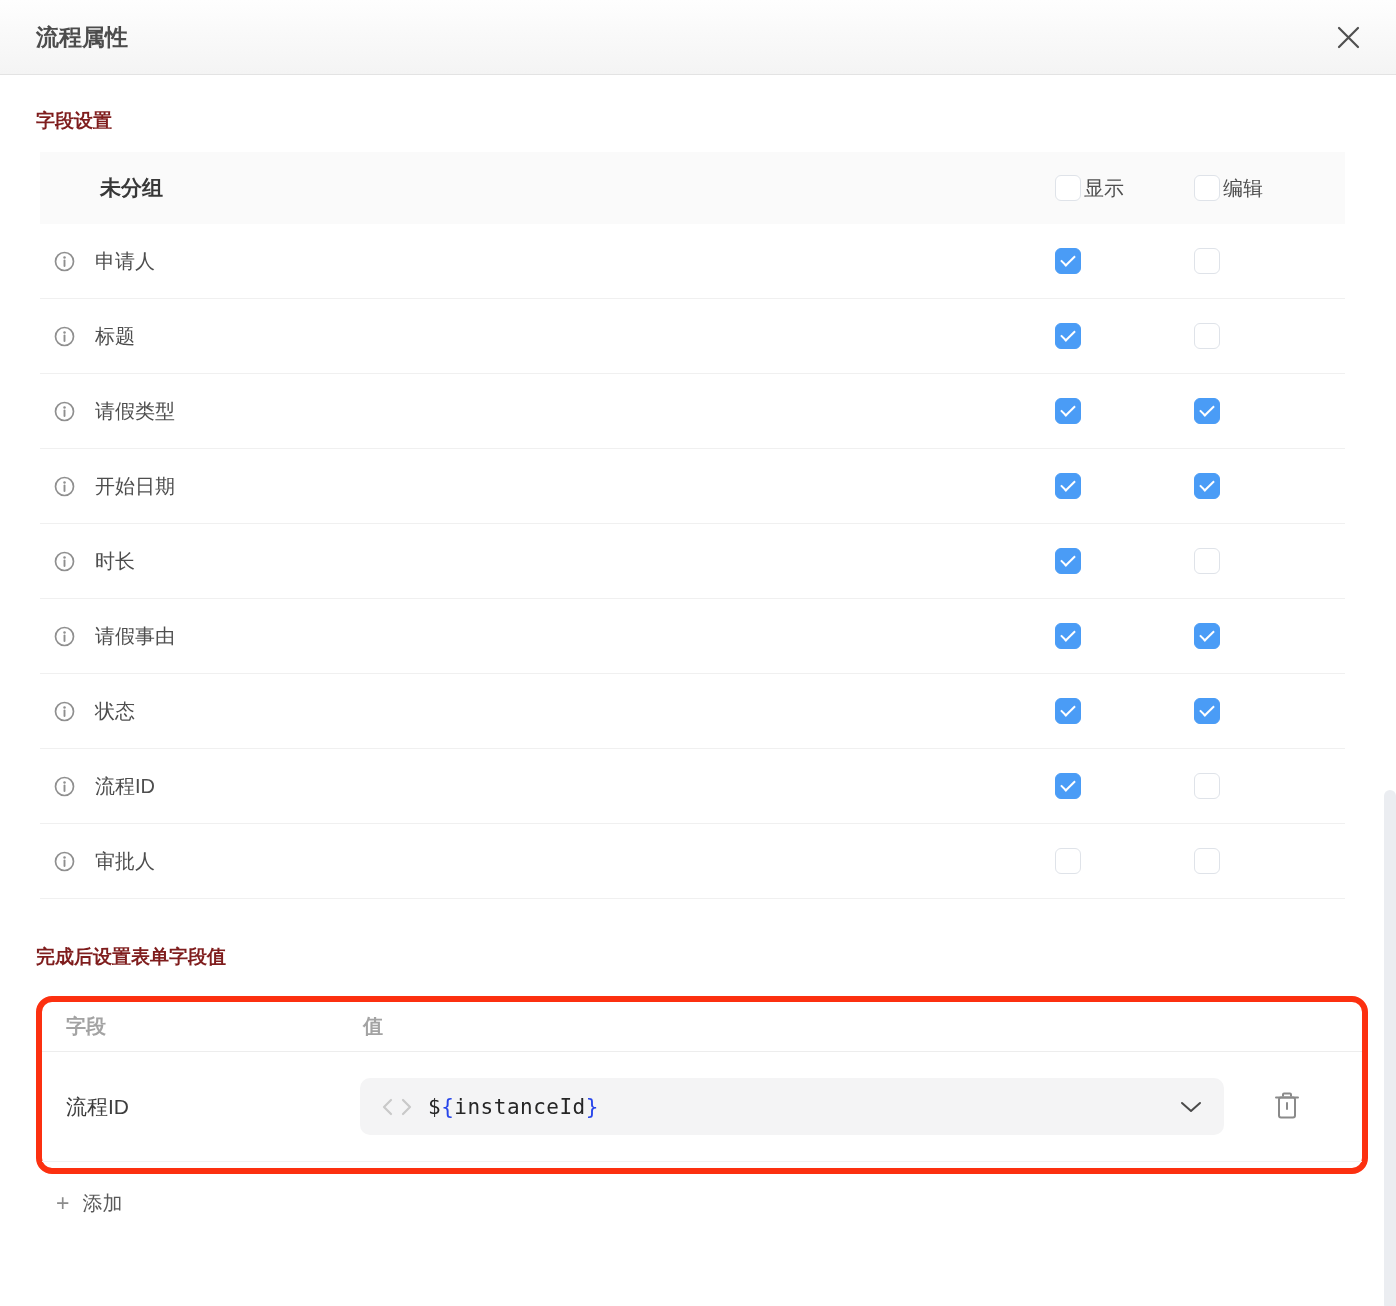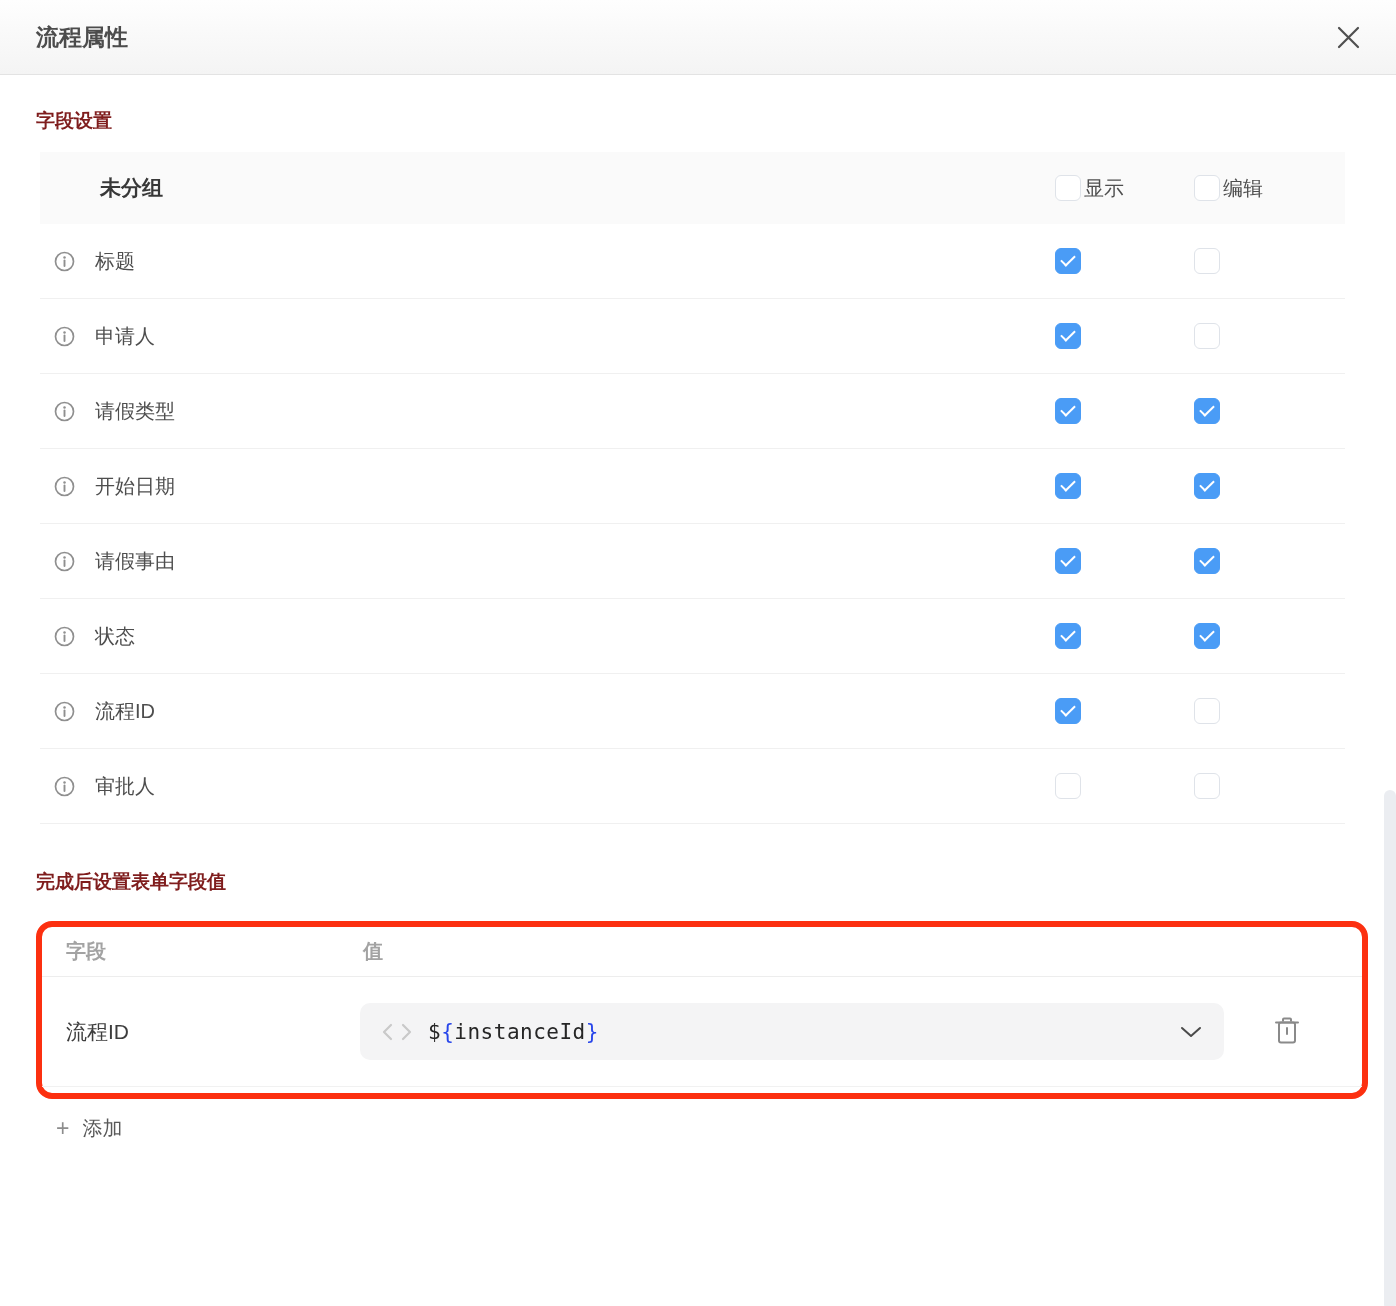--- a/index.html
+++ b/index.html
@@ -141,59 +141,71 @@
       </div>
       <div id="field-rows">
           <div class="t-row">
             <span class="info-icon">
               <svg width="21" height="21" viewBox="0 0 21 21">
                 <circle cx="10.5" cy="10.5" r="9" stroke="#8f8f8f" stroke-width="1.7" fill="none"></circle>
                 <circle cx="10.5" cy="6.4" r="1.25" fill="#8f8f8f"></circle>
                 <path d="M10.5 9.5 L10.5 15" stroke="#8f8f8f" stroke-width="1.9" stroke-linecap="round"></path>
               </svg>
             </span>
+            <span class="row-label">申请人</span>
+            <span class="cb cb-display checked"></span>
+            <span class="cb cb-edit"></span>
+          </div>
+          <div class="t-row">
+            <span class="info-icon">
+              <svg width="21" height="21" viewBox="0 0 21 21">
+                <circle cx="10.5" cy="10.5" r="9" stroke="#8f8f8f" stroke-width="1.7" fill="none"></circle>
+                <circle cx="10.5" cy="6.4" r="1.25" fill="#8f8f8f"></circle>
+                <path d="M10.5 9.5 L10.5 15" stroke="#8f8f8f" stroke-width="1.9" stroke-linecap="round"></path>
+              </svg>
+            </span>
             <span class="row-label">标题</span>
             <span class="cb cb-display checked"></span>
             <span class="cb cb-edit"></span>
           </div>
           <div class="t-row">
             <span class="info-icon">
               <svg width="21" height="21" viewBox="0 0 21 21">
                 <circle cx="10.5" cy="10.5" r="9" stroke="#8f8f8f" stroke-width="1.7" fill="none"></circle>
                 <circle cx="10.5" cy="6.4" r="1.25" fill="#8f8f8f"></circle>
                 <path d="M10.5 9.5 L10.5 15" stroke="#8f8f8f" stroke-width="1.9" stroke-linecap="round"></path>
               </svg>
             </span>
-            <span class="row-label">申请人</span>
-            <span class="cb cb-display checked"></span>
-            <span class="cb cb-edit"></span>
-          </div>
-          <div class="t-row">
-            <span class="info-icon">
-              <svg width="21" height="21" viewBox="0 0 21 21">
-                <circle cx="10.5" cy="10.5" r="9" stroke="#8f8f8f" stroke-width="1.7" fill="none"></circle>
-                <circle cx="10.5" cy="6.4" r="1.25" fill="#8f8f8f"></circle>
-                <path d="M10.5 9.5 L10.5 15" stroke="#8f8f8f" stroke-width="1.9" stroke-linecap="round"></path>
-              </svg>
-            </span>
             <span class="row-label">请假类型</span>
             <span class="cb cb-display checked"></span>
             <span class="cb cb-edit checked"></span>
           </div>
           <div class="t-row">
             <span class="info-icon">
               <svg width="21" height="21" viewBox="0 0 21 21">
                 <circle cx="10.5" cy="10.5" r="9" stroke="#8f8f8f" stroke-width="1.7" fill="none"></circle>
                 <circle cx="10.5" cy="6.4" r="1.25" fill="#8f8f8f"></circle>
                 <path d="M10.5 9.5 L10.5 15" stroke="#8f8f8f" stroke-width="1.9" stroke-linecap="round"></path>
               </svg>
             </span>
             <span class="row-label">开始日期</span>
             <span class="cb cb-display checked"></span>
             <span class="cb cb-edit checked"></span>
+          </div>
+          <div class="t-row">
+            <span class="info-icon">
+              <svg width="21" height="21" viewBox="0 0 21 21">
+                <circle cx="10.5" cy="10.5" r="9" stroke="#8f8f8f" stroke-width="1.7" fill="none"></circle>
+                <circle cx="10.5" cy="6.4" r="1.25" fill="#8f8f8f"></circle>
+                <path d="M10.5 9.5 L10.5 15" stroke="#8f8f8f" stroke-width="1.9" stroke-linecap="round"></path>
+              </svg>
+            </span>
+            <span class="row-label">时长</span>
+            <span class="cb cb-display checked"></span>
+            <span class="cb cb-edit"></span>
           </div>
           <div class="t-row">
             <span class="info-icon">
               <svg width="21" height="21" viewBox="0 0 21 21">
                 <circle cx="10.5" cy="10.5" r="9" stroke="#8f8f8f" stroke-width="1.7" fill="none"></circle>
                 <circle cx="10.5" cy="6.4" r="1.25" fill="#8f8f8f"></circle>
                 <path d="M10.5 9.5 L10.5 15" stroke="#8f8f8f" stroke-width="1.9" stroke-linecap="round"></path>
               </svg>
             </span>
             <span class="row-label">请假事由</span>

